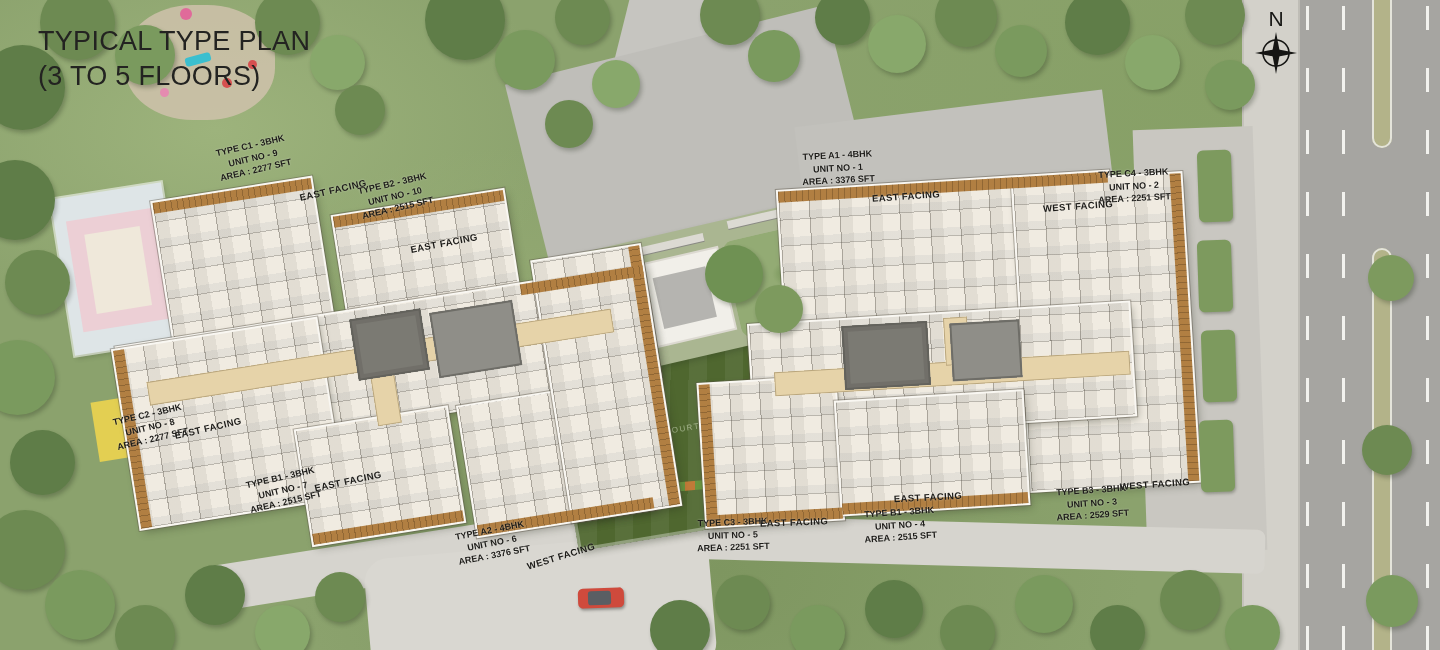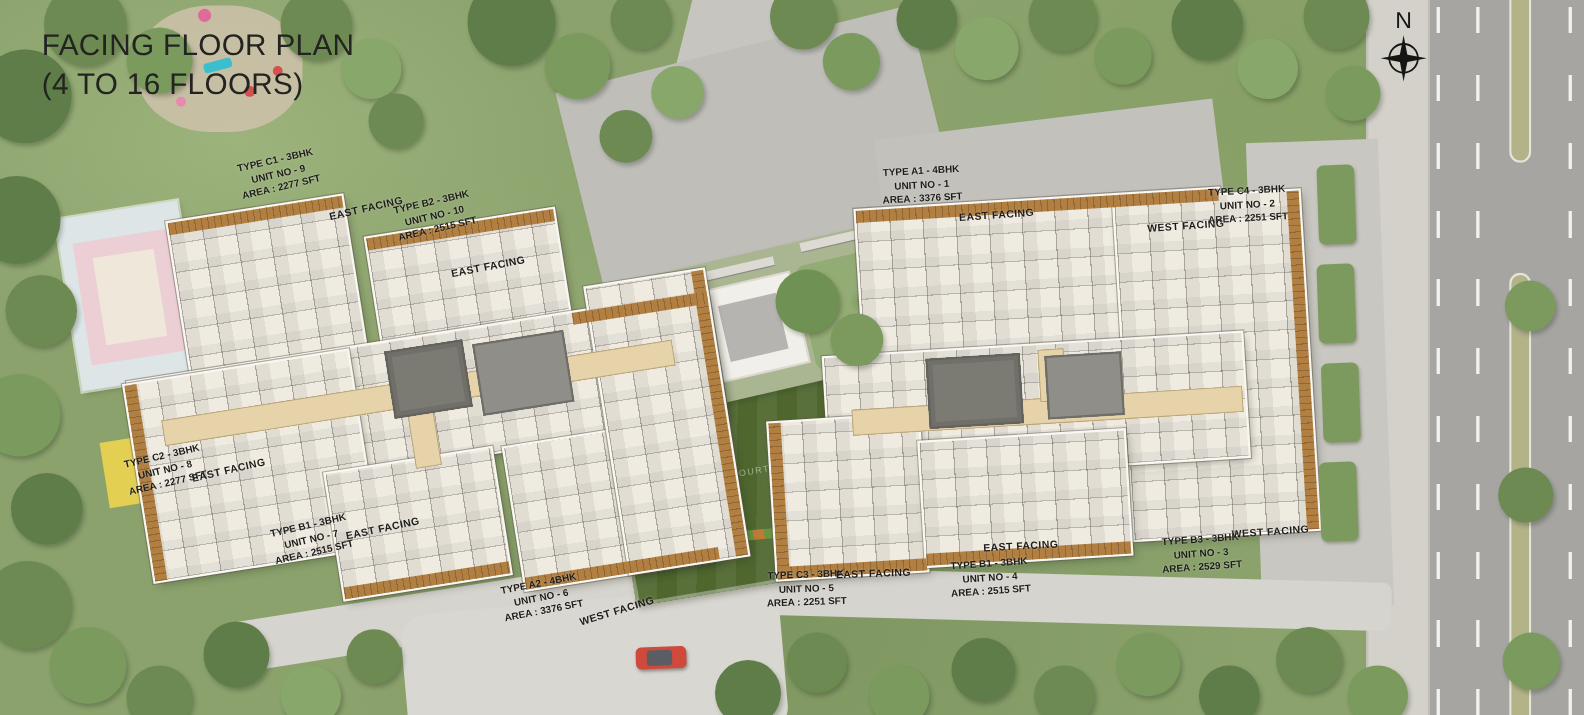--- a/index.html
+++ b/index.html
@@ -296,22 +296,22 @@
   <div class="tree" style="left:1160px;top:570px;width:60px;height:60px;background:#6d8a52;"></div>
   <div class="tree" style="left:1225px;top:605px;width:55px;height:55px;background:#7a9a5e;"></div>
   <div class="tree" style="left:705px;top:245px;width:58px;height:58px;background:#6f9153;"></div>
   <div class="tree" style="left:755px;top:285px;width:48px;height:48px;background:#7d9a5e;"></div>
   <div class="tree" style="left:545px;top:100px;width:48px;height:48px;background:#6d8a52;"></div>
   <div class="tree" style="left:1368px;top:255px;width:46px;height:46px;background:#7d9a5e;"></div>
   <div class="tree" style="left:1362px;top:425px;width:50px;height:50px;background:#6d8a52;"></div>
   <div class="tree" style="left:1366px;top:575px;width:52px;height:52px;background:#7a9a5e;"></div>
 
   <div class="title">
-    <div>FACING FLOOR PLAN</div>
-    <div>(4 TO 16 FLOORS)</div>
+    <div>TYPICAL TYPE PLAN</div>
+    <div>(3 TO 5 FLOORS)</div>
   </div>
 
   <div class="north">
     <div class="north-n">N</div>
     <svg width="44" height="44" viewBox="0 0 44 44">
       <circle cx="22" cy="22" r="13" fill="none" stroke="#151513" stroke-width="1.6"></circle>
       <path d="M22 1 L26 22 L22 43 L18 22 Z" fill="#151513"></path>
       <path d="M1 22 L22 18 L43 22 L22 26 Z" fill="#151513"></path>
     </svg>
   </div>

